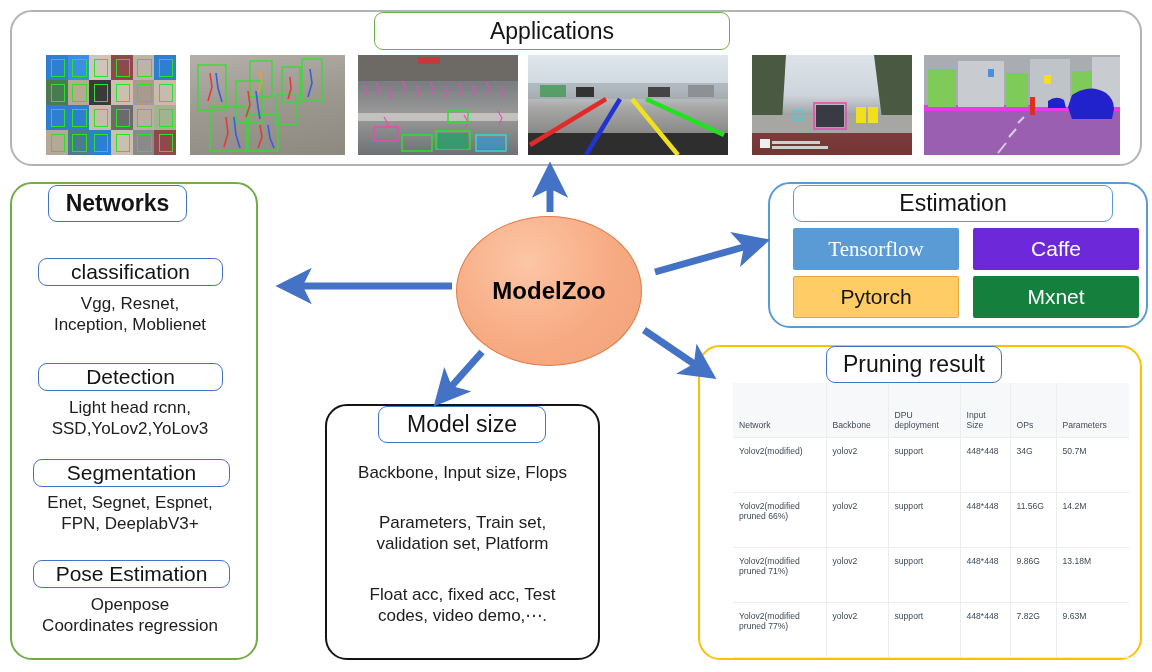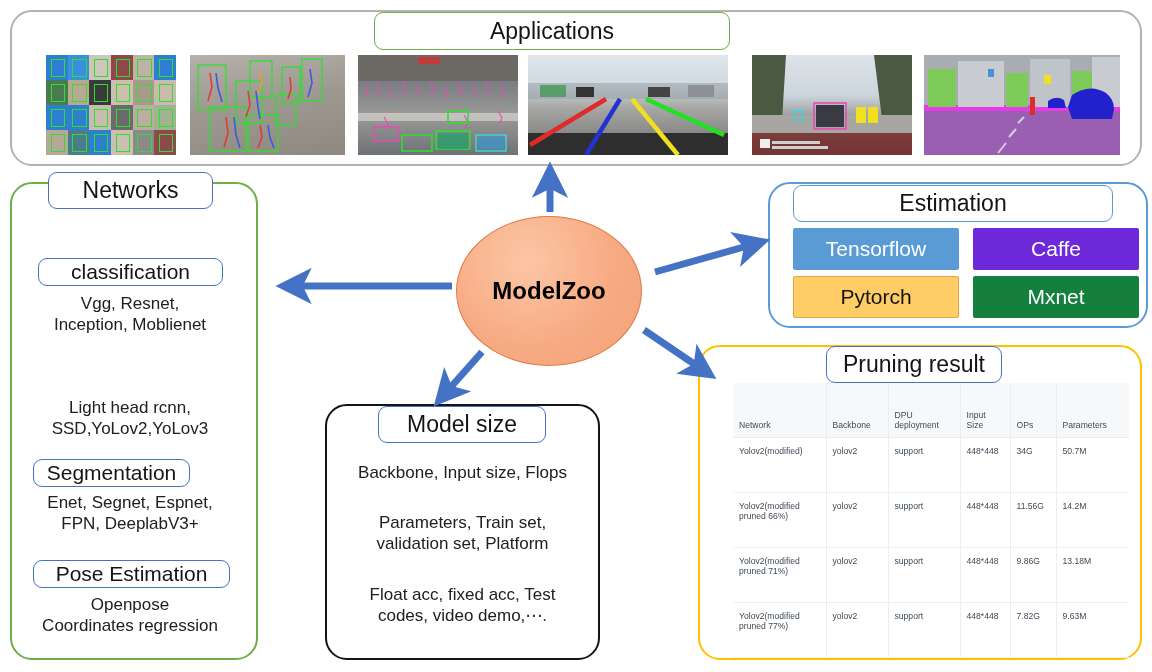--- a/index.html
+++ b/index.html
@@ -247,34 +247,37 @@
       <line x1="550" y1="212" x2="550" y2="174"></line>
       <line x1="452" y1="286" x2="288" y2="286"></line>
       <line x1="655" y1="272" x2="758" y2="243"></line>
       <line x1="482" y1="352" x2="442" y2="397"></line>
       <line x1="644" y1="330" x2="706" y2="372"></line>
     </g>
   </svg>
 
   <div class="panel green" style="left:10px;top:182px;width:248px;height:478px;"></div>
 
-  <div class="pill lg" style="left:48px;top:172px;width:165px;height:37px;">
+  <div class="pill lg" style="left:48px;top:185px;width:139px;height:37px;font-weight:bold;">
     <span>Networks</span>
   </div>
 
   <div class="pill md" style="left:38px;top:258px;width:185px;height:28px;">
     <span>classification</span>
   </div>
   <div class="ctext" style="left:8px;top:294px;width:244px;font-size:17px;white-space:pre-line;">Vgg, Resnet,
 Inception, Moblienet</div>
 
+  <div class="pill md" style="left:38px;top:363px;width:185px;height:28px;">
+    <span>Detection</span>
+  </div>
   <div class="ctext" style="left:8px;top:398px;width:244px;font-size:17px;white-space:pre-line;">Light head rcnn,
 SSD,YoLov2,YoLov3</div>
 
-  <div class="pill md" style="left:33px;top:459px;width:157px;height:28px;">
+  <div class="pill md" style="left:33px;top:459px;width:197px;height:28px;">
     <span>Segmentation</span>
   </div>
   <div class="ctext" style="left:6px;top:493px;width:248px;font-size:17px;white-space:pre-line;">Enet, Segnet, Espnet,
 FPN, DeeplabV3+</div>
 
   <div class="pill md" style="left:33px;top:560px;width:197px;height:28px;">
     <span>Pose Estimation</span>
   </div>
   <div class="ctext" style="left:6px;top:595px;width:248px;font-size:17px;white-space:pre-line;">Openpose
 Coordinates regression</div>
@@ -284,21 +287,21 @@
     <span>Zoo</span>
   </div>
 
   <div class="panel blue" style="left:768px;top:182px;width:380px;height:146px;"></div>
 
   <div class="pill lg" style="left:793px;top:185px;width:320px;height:37px;border-color:#5B9BD5;">
     <span>Estimation</span>
   </div>
 
   <div class="fwgrid">
-    <div class="fwbtn" style="background:#5B9BD5;color:#fff;">
+    <div class="fwbtn" style="background:#5B9BD5;color:#fff;font-family:Liberation Serif, serif;">
       <span>Tensorflow</span>
     </div>
     <div class="fwbtn" style="background:#6d28d9;color:#fff;">
       <span>Caffe</span>
     </div>
     <div class="fwbtn" style="background:#FFCC66;color:#141414;border:1px solid #e0a83c;">
       <span>Pytorch</span>
     </div>
     <div class="fwbtn" style="background:#15803d;color:#fff;">
       <span>Mxnet</span>

